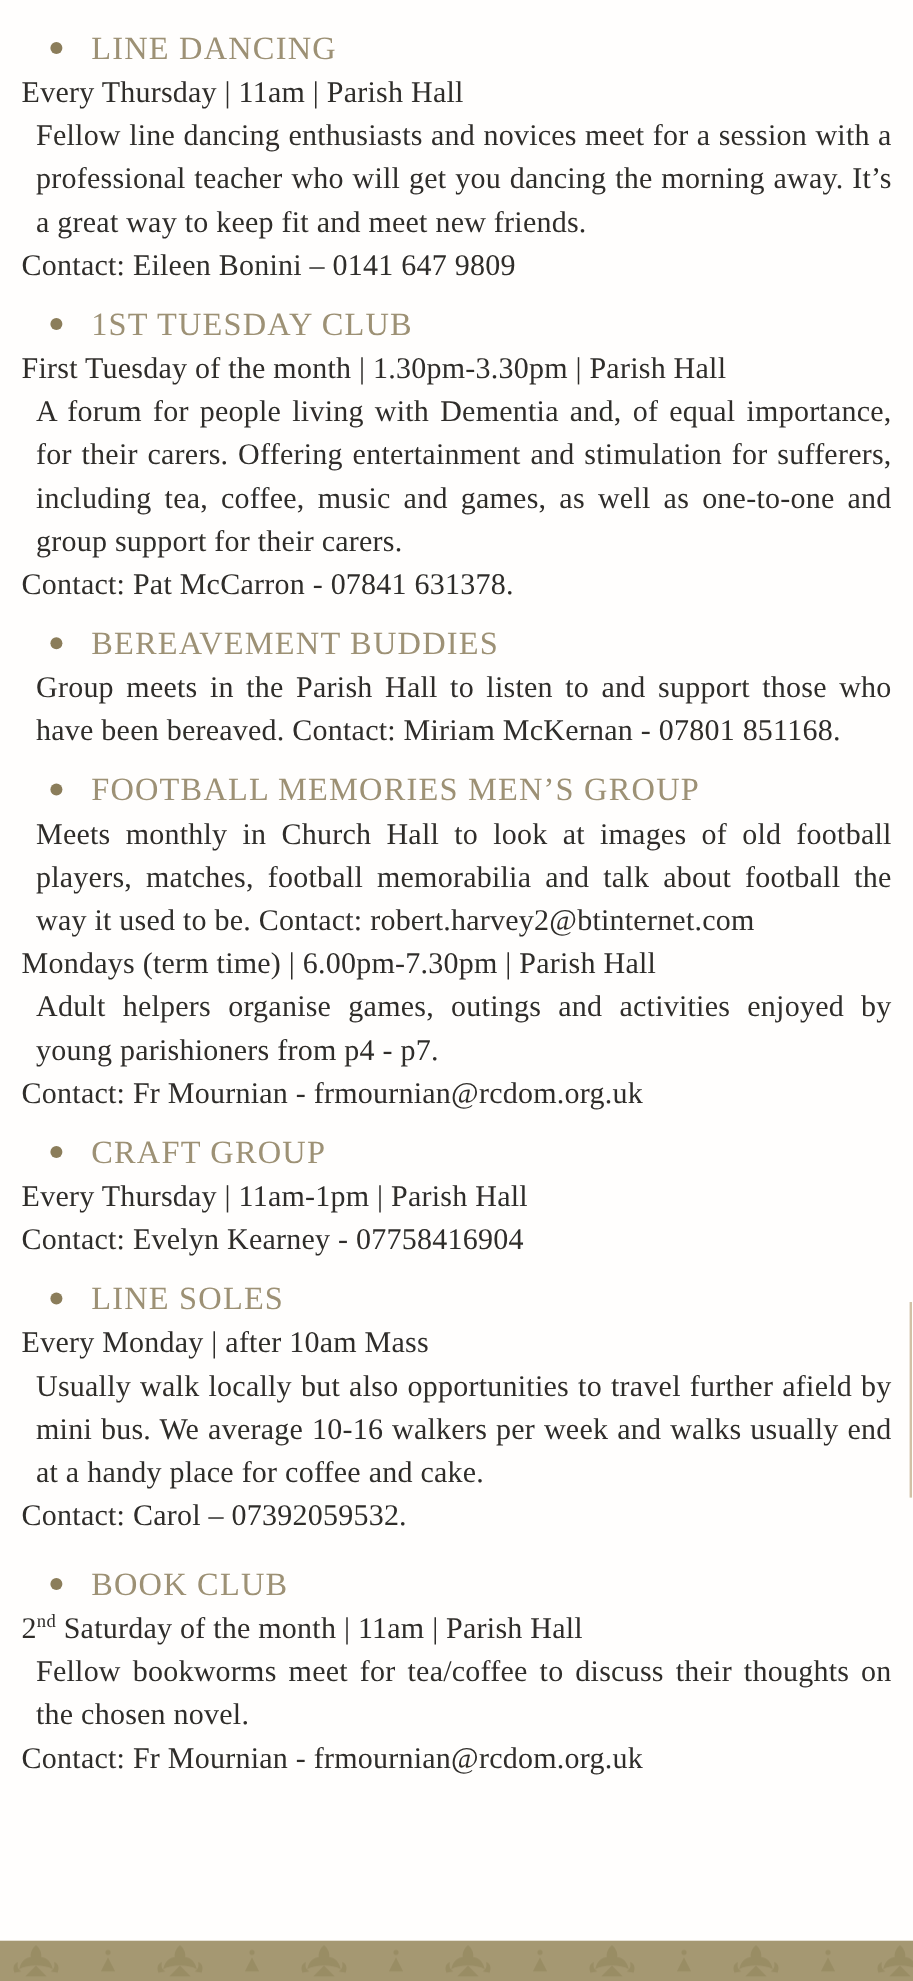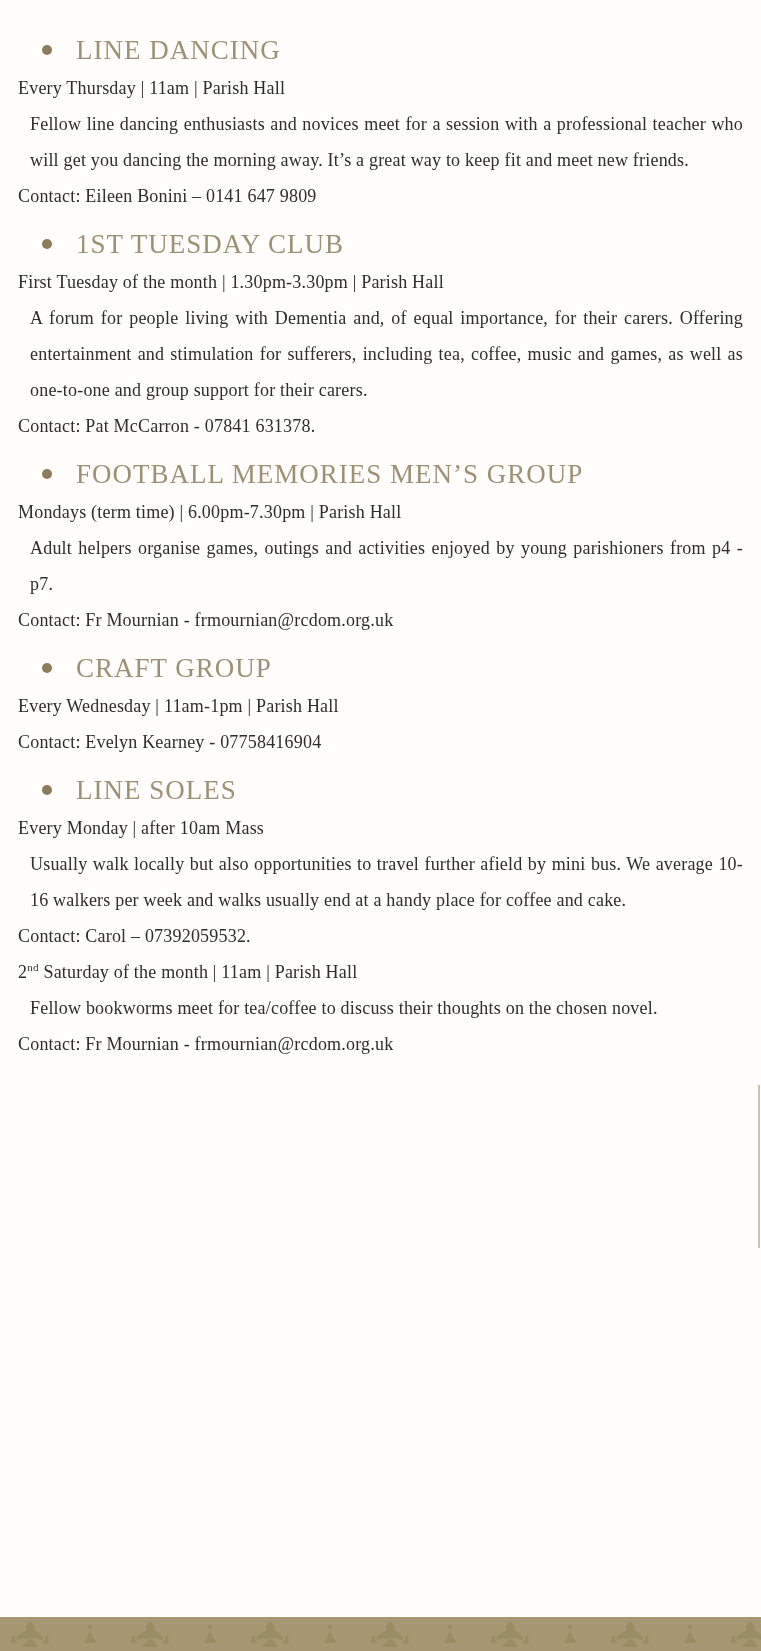--- a/index.html
+++ b/index.html
@@ -13,36 +13,36 @@
   html,body{background:#888;}
   .page{
     position:relative;
     width:761px;height:1651px;
     margin:0 auto;
     background:#fffefd;
     font-family:"Liberation Serif","DejaVu Serif",serif;
     color:var(--ink);
     overflow:hidden;
   }
-  .content{padding:20px 18px 0 18px;}
+  .content{padding:10px 18px 0 18px;}
   h2.section-heading{
     display:flex;align-items:center;
     margin:12px 0 2px 0;
     font-size:27px;font-weight:normal;
     line-height:36px;letter-spacing:1px;
     color:var(--gold);
   }
   h2.section-heading .dot{
     width:10px;height:10px;border-radius:50%;
     background:var(--bullet);
     margin-left:24px;margin-right:24px;
     flex:0 0 auto;
   }
   .sec p{
-    font-size:18px;
+    font-size:25px;
     line-height:36px;
     letter-spacing:0.2px;
   }
   .sec p.body{text-align:justify;margin-left:12px;}
   .sec.extra-gap h2.section-heading{margin-top:20px;}
   sup{font-size:0.62em;line-height:0;vertical-align:super;}
   .footer-band{
     position:absolute;left:0;bottom:0;width:761px;height:34px;
     line-height:0;
   }
@@ -72,46 +72,58 @@
           <span class="dot"></span>
           <span>1ST TUESDAY CLUB</span>
         </h2>
         <p class="meta">First Tuesday of the month | 1.30pm-3.30pm | Parish Hall</p>
         <p class="body">A forum for people living with Dementia and, of equal importance, for their carers. Offering entertainment and stimulation for sufferers, including tea, coffee, music and games, as well as one-to-one and group support for their carers.</p>
         <p class="contact">Contact: Pat McCarron - 07841 631378.</p>
       </section>
       <section class="sec">
         <h2 class="section-heading">
           <span class="dot"></span>
+          <span>BEREAVEMENT BUDDIES</span>
+        </h2>
+        <p class="body">Group meets in the Parish Hall to listen to and support those who have been bereaved. Contact: Miriam McKernan - 07801 851168.</p>
+      </section>
+      <section class="sec">
+        <h2 class="section-heading">
+          <span class="dot"></span>
           <span>FOOTBALL MEMORIES MEN’S GROUP</span>
         </h2>
+        <p class="body">Meets monthly in Church Hall to look at images of old football players, matches, football memorabilia and talk about football the way it used to be.  Contact: robert.harvey2@btinternet.com</p>
       </section>
       <section class="sec">
         <p class="meta">Mondays (term time) | 6.00pm-7.30pm | Parish Hall</p>
         <p class="body">Adult helpers organise games, outings and activities enjoyed by young parishioners from p4 - p7.</p>
         <p class="contact">Contact: Fr Mournian - frmournian@rcdom.org.uk</p>
       </section>
       <section class="sec">
         <h2 class="section-heading">
           <span class="dot"></span>
           <span>CRAFT GROUP</span>
         </h2>
-        <p class="meta">Every Wednesday | 11am-1pm | Parish Hall</p>
+        <p class="meta">Every Thursday | 11am-1pm | Parish Hall</p>
         <p class="contact">Contact: Evelyn Kearney - 07758416904</p>
       </section>
       <section class="sec">
         <h2 class="section-heading">
           <span class="dot"></span>
           <span>LINE SOLES</span>
         </h2>
         <p class="meta">Every Monday | after 10am Mass</p>
         <p class="body">Usually walk locally but also opportunities to travel further afield by mini bus. We average 10-16 walkers per week and walks usually end at a handy place for coffee and cake.</p>
         <p class="contact">Contact: Carol – 07392059532.</p>
       </section>
       <section class="sec extra-gap">
+        <h2 class="section-heading">
+          <span class="dot"></span>
+          <span>BOOK CLUB</span>
+        </h2>
         <p class="meta"><span>2</span><sup>nd</sup><span> Saturday of the month | 11am | Parish Hall</span></p>
         <p class="body">Fellow bookworms meet for tea/coffee to discuss their thoughts on the chosen novel.</p>
         <p class="contact">Contact: Fr Mournian - frmournian@rcdom.org.uk</p>
       </section>
     </div>
 
   <div class="edge-artifact"></div>
 
   <div class="footer-band">
     <svg width="761" height="34" xmlns="http://www.w3.org/2000/svg">

